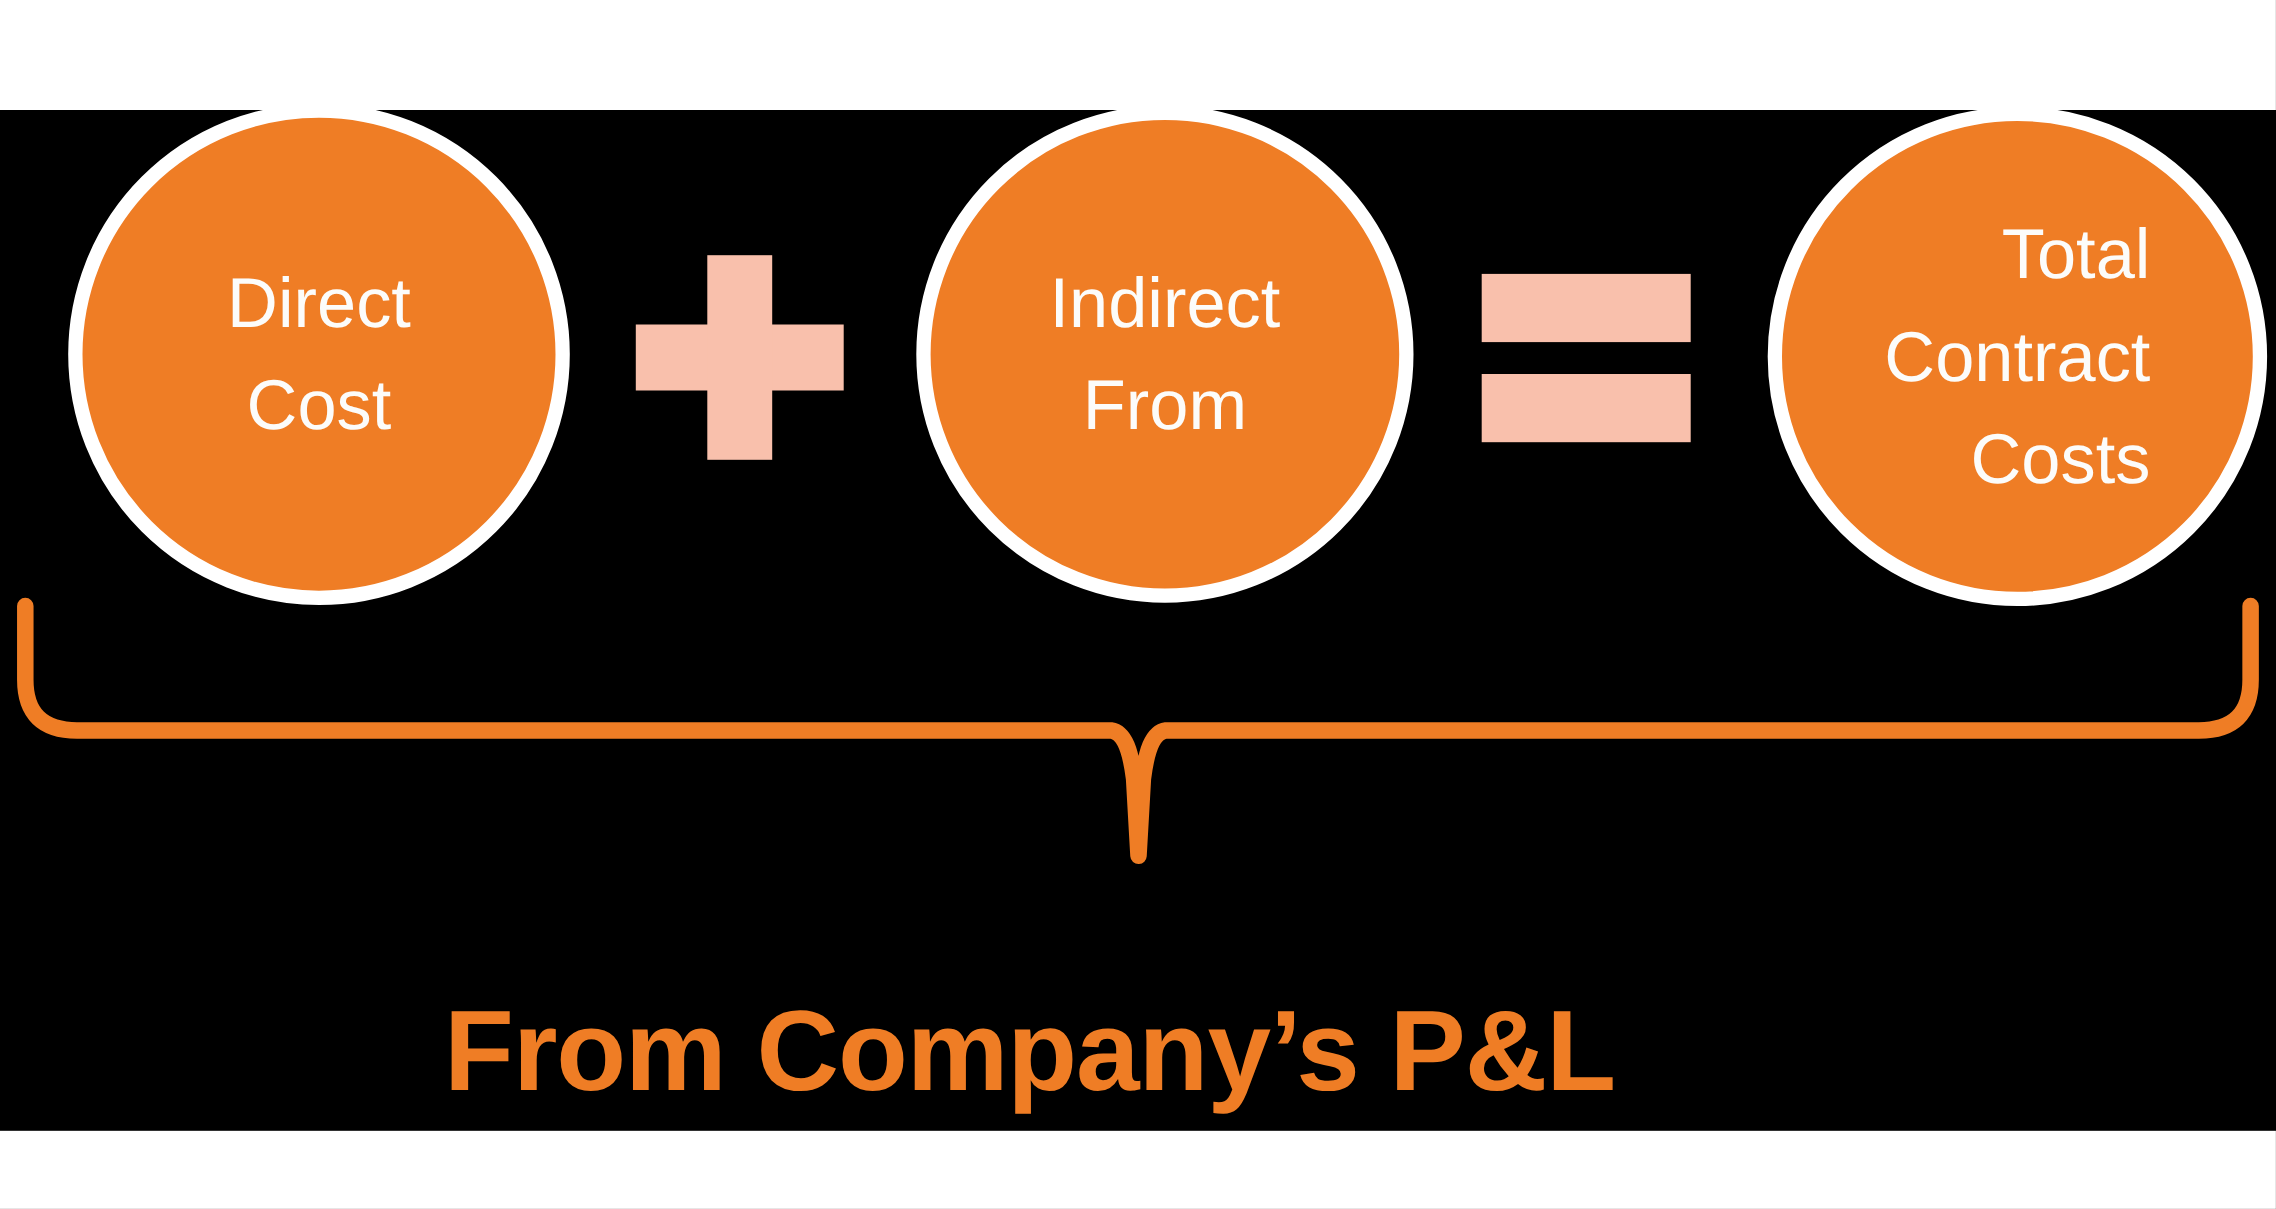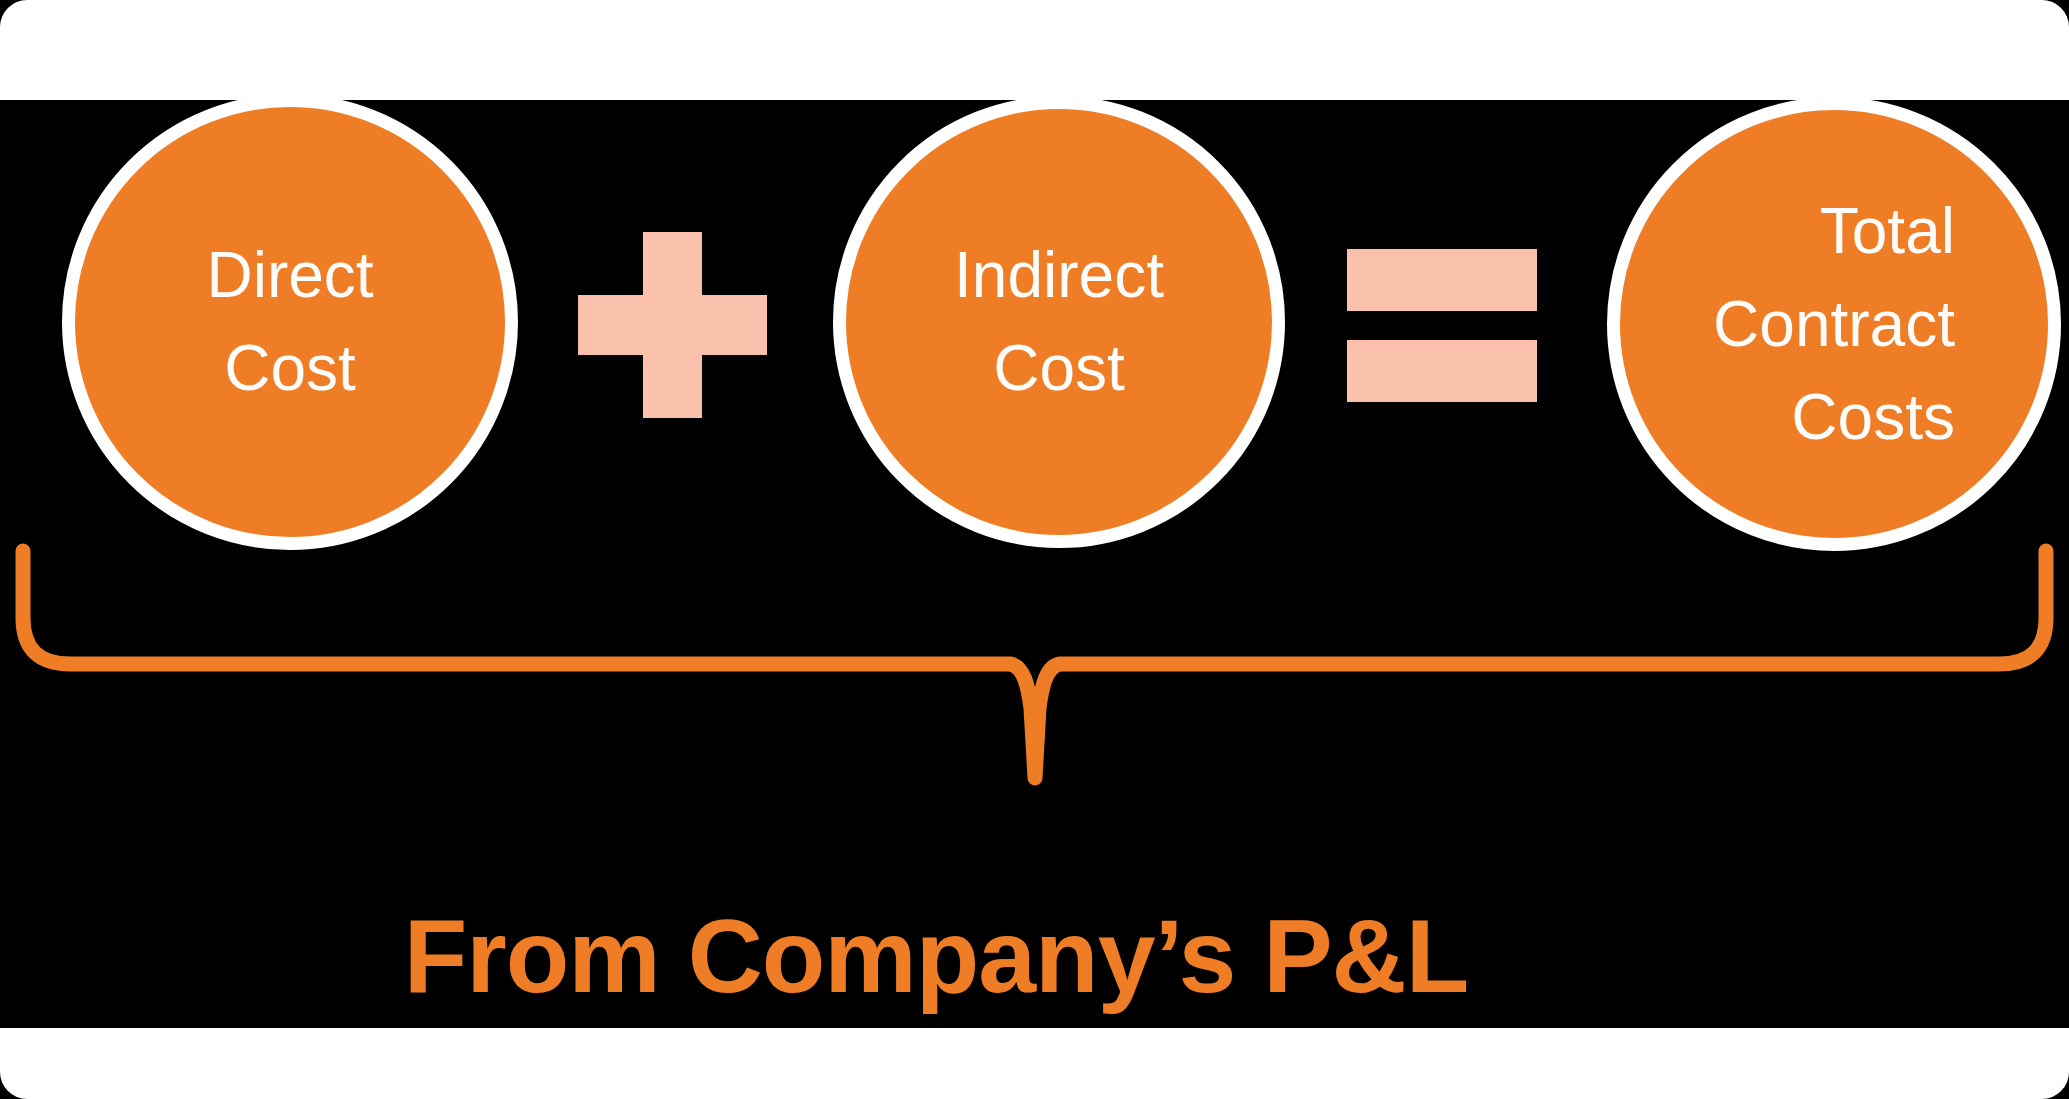--- a/index.html
+++ b/index.html
@@ -3,21 +3,20 @@
 <meta charset="utf-8">
 <style>
   html, body { margin: 0; padding: 0; background: #000; }
   .stage {
     position: relative;
     width: 2069px;
     height: 1099px;
     background: #000000;
     overflow: hidden;
     font-family: "Liberation Sans", sans-serif;
-    border-radius: 27px;
   }
   .band {
     position: absolute;
     left: 0;
     width: 2069px;
     background: #FFFFFF;
   }
   .band.top { top: 0; height: 100px; }
   .band.bottom { top: 1028px; height: 71px; }
 
@@ -108,21 +107,21 @@
 Cost</span>
   </div>
 
   <div class="op plus">
     <div class="bar h"></div>
     <div class="bar v"></div>
   </div>
 
   <div class="circle c2">
     <span class="circle-label">Indirect
-Cost</span>
+From</span>
   </div>
 
   <div class="op equals">
     <div class="bar b1"></div>
     <div class="bar b2"></div>
   </div>
 
   <div class="circle c3">
     <span class="circle-label">Total
 Contract

